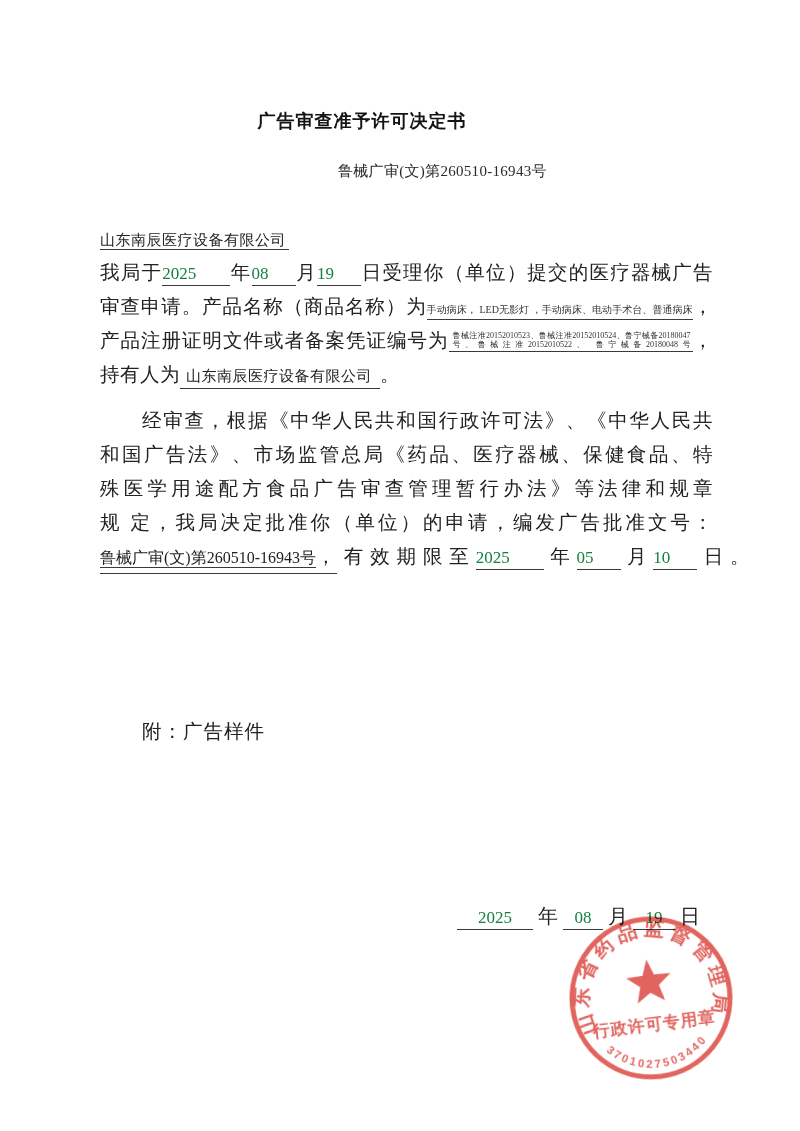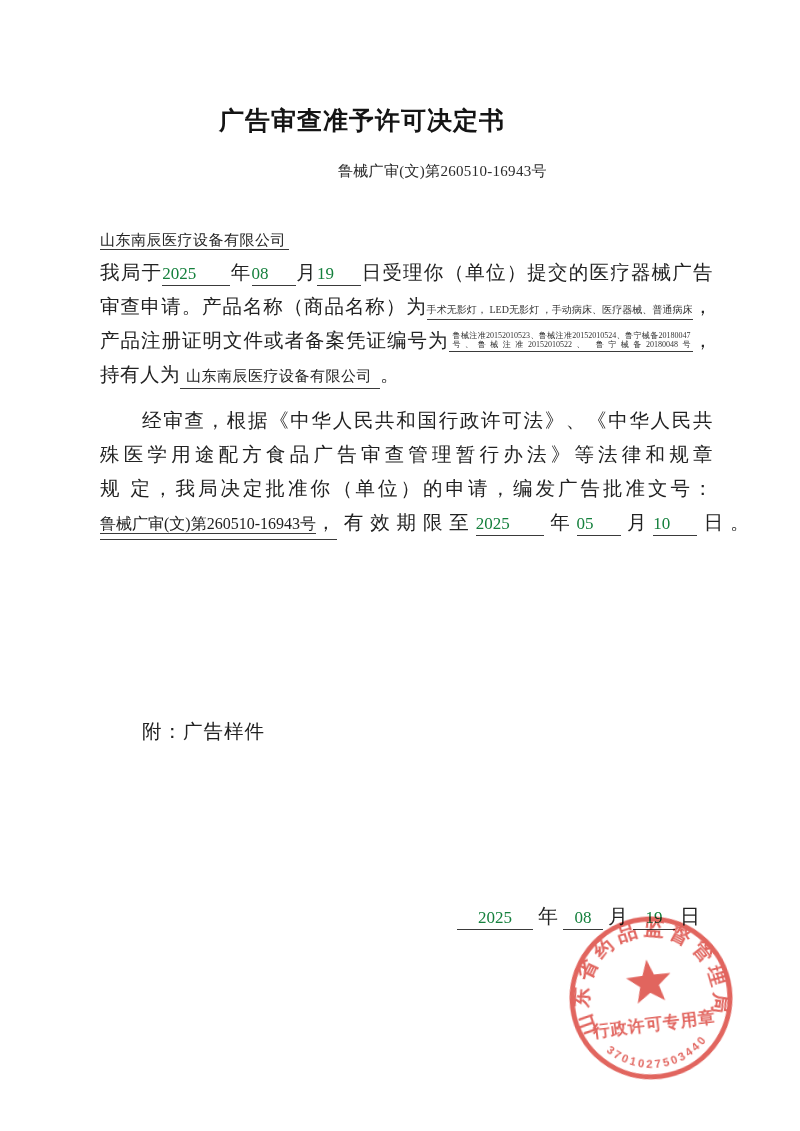--- a/index.html
+++ b/index.html
@@ -5,21 +5,21 @@
   * { margin:0; padding:0; box-sizing:border-box; }
   html,body { background:#ffffff; }
   .page {
     position:relative; width:800px; height:1131px; margin:0 auto;
     background:#ffffff; overflow:hidden;
     font-family:"Liberation Serif","DejaVu Serif",serif;
     color:#1e1e1e;
   }
   .doc-title {
     position:absolute; top:102px; left:0; width:724px;
-    text-align:center; font-size:25px; font-weight:bold;
+    text-align:center; font-size:18px; font-weight:bold;
     letter-spacing:1px; color:#141414; line-height:38px;
   }
   .doc-no {
     position:absolute; top:162px; left:338px;
     font-size:15px; color:#2a2a2a; letter-spacing:0.3px;
   }
   .para { position:absolute; left:100px; width:613px; font-size:19.5px; color:#222; }
   .p1 { top:222px; }
   .p2 { top:404px; }
   .p3 { top:585px; }
@@ -86,32 +86,33 @@
   <div class="doc-no">鲁械广审(文)第260510-16943号</div>
 
   <div class="para p1">
     <div class="line left">
       <span class="u recipient">山东南辰医疗设备有限公司</span>
     </div>
     <div class="line">
       <span>我局于</span><span class="blank b-year"><span class="val">2025</span></span><span>年</span><span class="blank b-month"><span class="val">08</span></span><span>月</span><span class="blank b-day"><span class="val">19</span></span><span>日受理你（单位）提交的医疗器械广告</span>
     </div>
     <div class="line">
-      <span>审查申请。产品名称（商品名称）为</span><span class="blank b-products"><span class="small">手术无影灯， LED无影灯 ，手动病床、医疗器械、普通病床</span></span><span>，</span>
+      <span>审查申请。产品名称（商品名称）为</span><span class="blank b-products"><span class="small">手动病床， LED无影灯 ，手动病床、电动手术台、普通病床</span></span><span>，</span>
     </div>
     <div class="line">
       <span>产品注册证明文件或者备案凭证编号为</span><span class="blank b-certs"><div class="tiny">鲁械注准20152010523、鲁械注准20152010524、鲁宁械备20180047</div><div class="tiny">号、鲁械注准20152010522、 鲁宁械备20180048号</div></span><span>，</span>
     </div>
     <div class="line left">
       <span>持有人为</span><span class="blank b-holder"><span class="name">山东南辰医疗设备有限公司</span></span><span>。</span>
     </div>
   </div>
 
   <div class="para p2">
     <div class="line indent">经审查，根据《中华人民共和国行政许可法》、《中华人民共</div>
+    <div class="line">和国广告法》、市场监管总局《药品、医疗器械、保健食品、特</div>
     <div class="line">殊医学用途配方食品广告审查管理暂行办法》等法律和规章</div>
     <div class="line">规 定，我局决定批准你（单位）的申请，编发广告批准文号：</div>
     <div class="line xwide">
       <span class="approval-outer"><span class="approval-inner">鲁械广审(文)第260510-16943号</span><span class="comma">，</span></span><span>有效期限至</span><span class="blank b-year"><span class="val">2025</span></span><span>年</span><span class="blank b-month"><span class="val">05</span></span><span>月</span><span class="blank b-day"><span class="val">10</span></span><span>日。</span>
     </div>
   </div>
 
 
   <div class="attach-line">附：广告样件</div>
 

